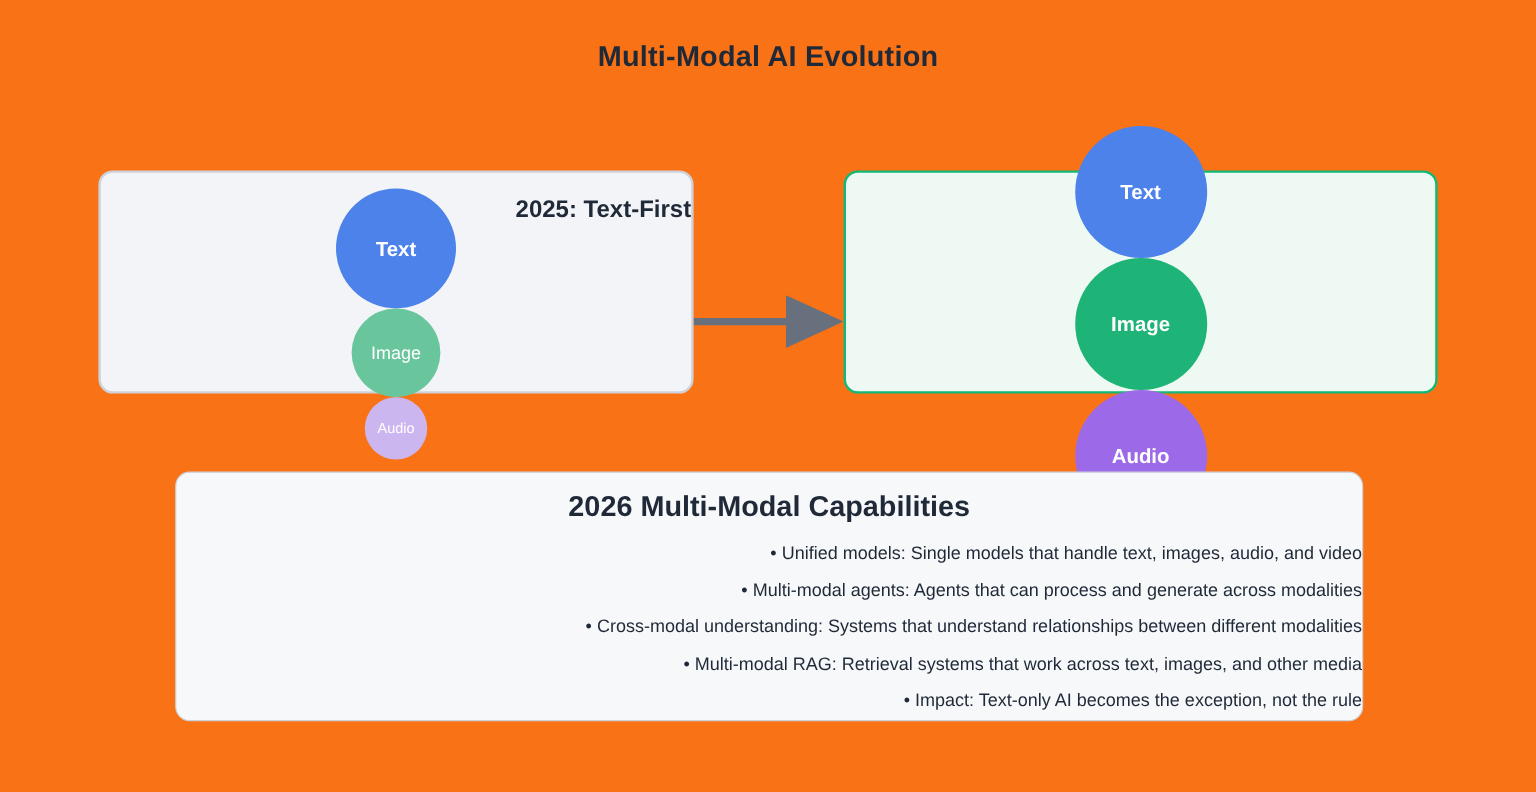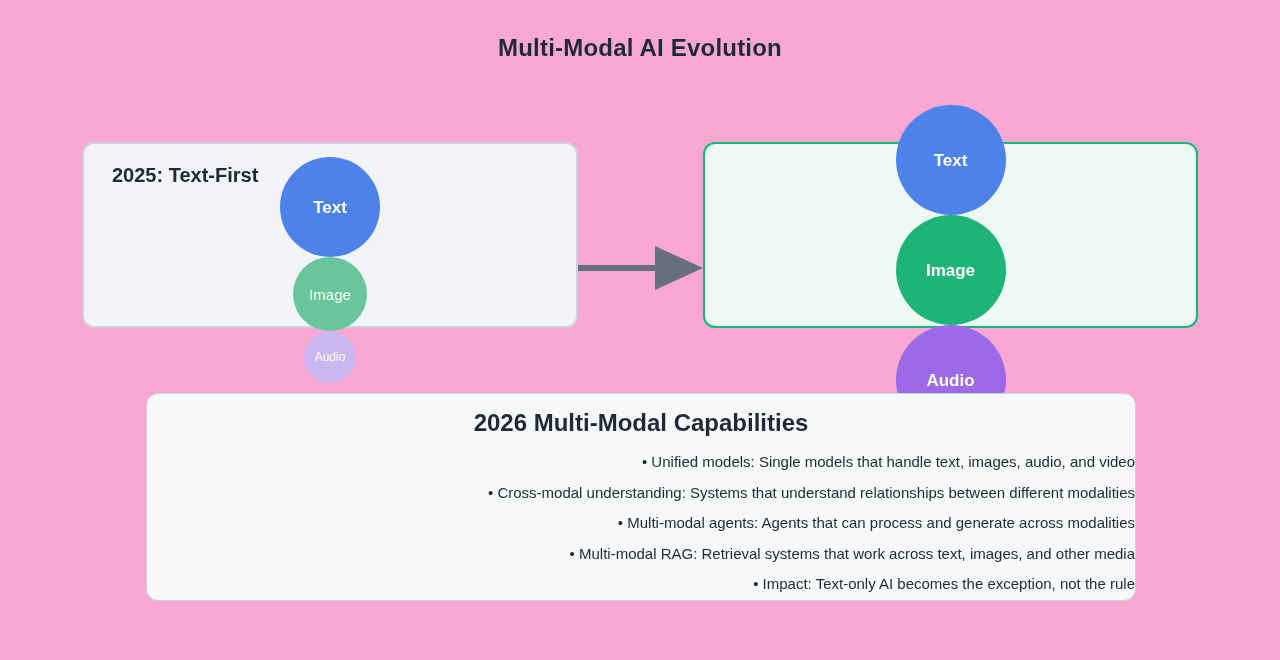--- a/index.html
+++ b/index.html
@@ -5,21 +5,21 @@
   html, body {
     margin: 0;
     padding: 0;
     background: #ffffff;
     font-family: "Liberation Sans", "DejaVu Sans", sans-serif;
   }
   .stage {
     position: relative;
     width: 1280px;
     height: 660px;
-    background: #f9a8d4;
+    background: #f97316;
     overflow: hidden;
   }
   .main-title {
     position: absolute;
     top: 34px;
     left: 0;
     width: 100%;
     text-align: center;
     font-size: 24px;
     font-weight: 700;
@@ -42,21 +42,21 @@
   .panel-right {
     left: 703px;
     top: 142px;
     width: 495px;
     height: 186px;
     border-width: 2px;
     border-style: solid;
   }
   .panel-title {
     margin-top: 20px;
-    text-align: left;
+    text-align: right;
     font-size: 20px;
     font-weight: 700;
     color: #1f2937;
     margin-left: 28px;
   }
   .circle-row {
     position: absolute;
     left: 0;
     top: 50px;
     width: 100%;
@@ -150,20 +150,20 @@
         <div class="circle-slot">
           <div class="modality-circle" style="width: 110px; height: 110px; background: rgb(156, 105, 233); font-size: 17px; font-weight: 700;">Audio</div>
         </div>
       </div>
   </div>
 
   <div class="panel panel-capabilities" style="background: rgb(247, 248, 250); border-color: rgb(205, 210, 218);">
     <div class="cap-title">2026 Multi-Modal Capabilities</div>
     <div class="cap-list">
         <div class="bullet-line">• Unified models: Single models that handle text, images, audio, and video</div>
+        <div class="bullet-line">• Multi-modal agents: Agents that can process and generate across modalities</div>
         <div class="bullet-line">• Cross-modal understanding: Systems that understand relationships between different modalities</div>
-        <div class="bullet-line">• Multi-modal agents: Agents that can process and generate across modalities</div>
         <div class="bullet-line">• Multi-modal RAG: Retrieval systems that work across text, images, and other media</div>
         <div class="bullet-line">• Impact: Text-only AI becomes the exception, not the rule</div>
       </div>
   </div>
 
 </div>
 
 </body></html>

